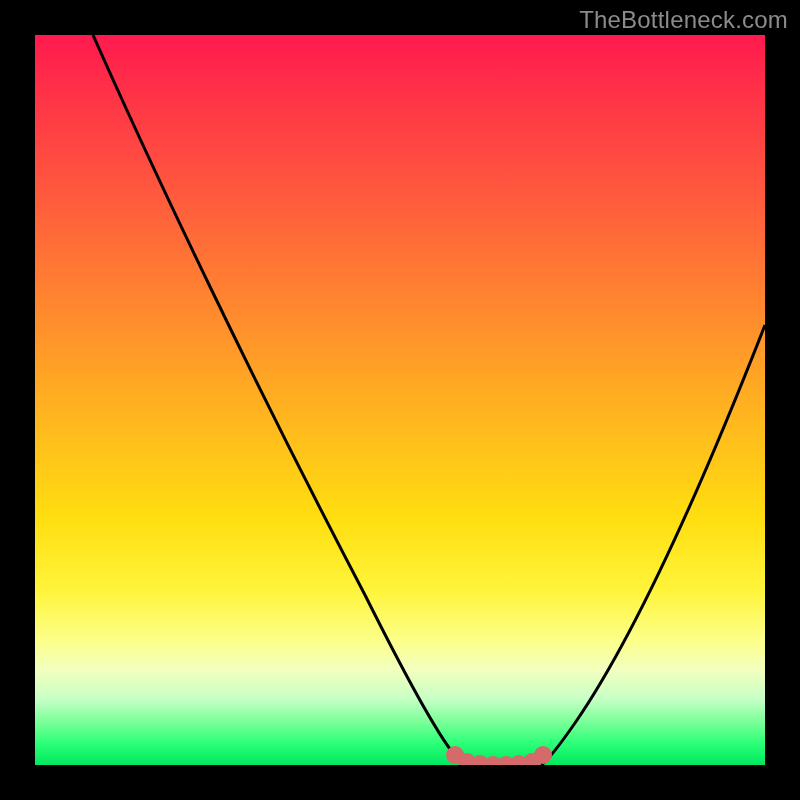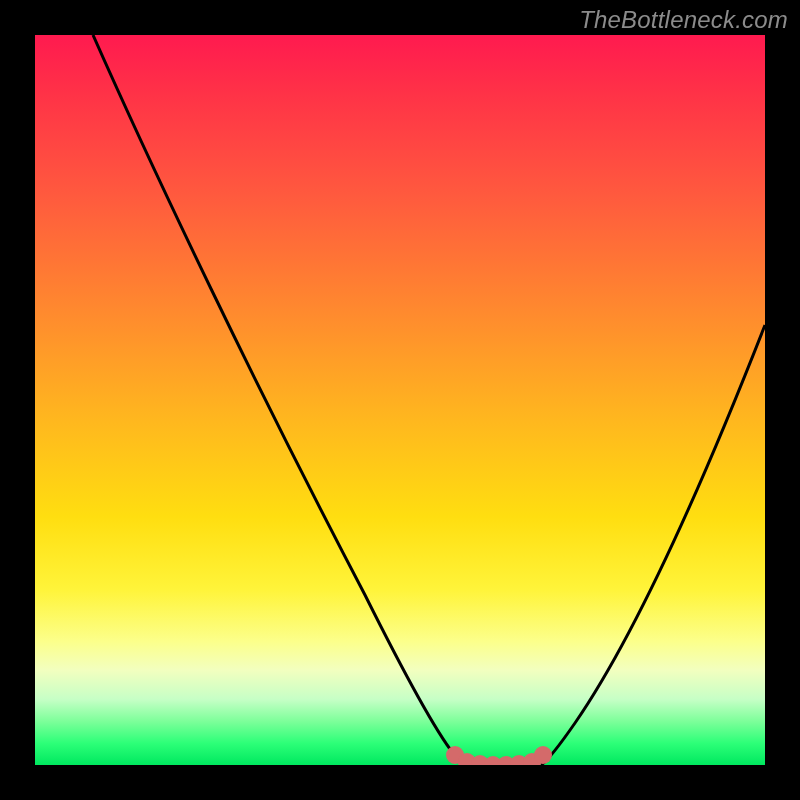--- a/index.html
+++ b/index.html
@@ -11,21 +11,20 @@
     overflow: hidden;
     font-family: Arial, Helvetica, sans-serif;
   }
   .frame {
     position: absolute;
     left: 0;
     top: 0;
     width: 800px;
     height: 700px;
     background: #000;
-    font-style: italic;
   }
   .plot {
     position: absolute;
     left: 35px;
     top: 35px;
     width: 730px;
     height: 730px;
     
     background: linear-gradient(
       to bottom,

